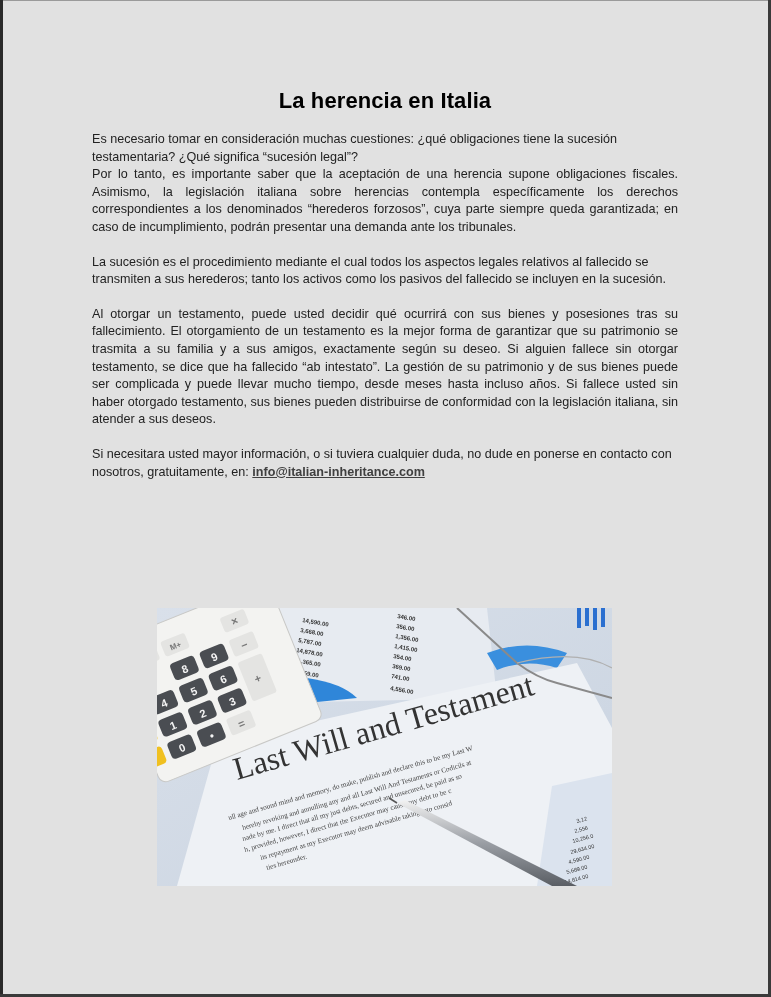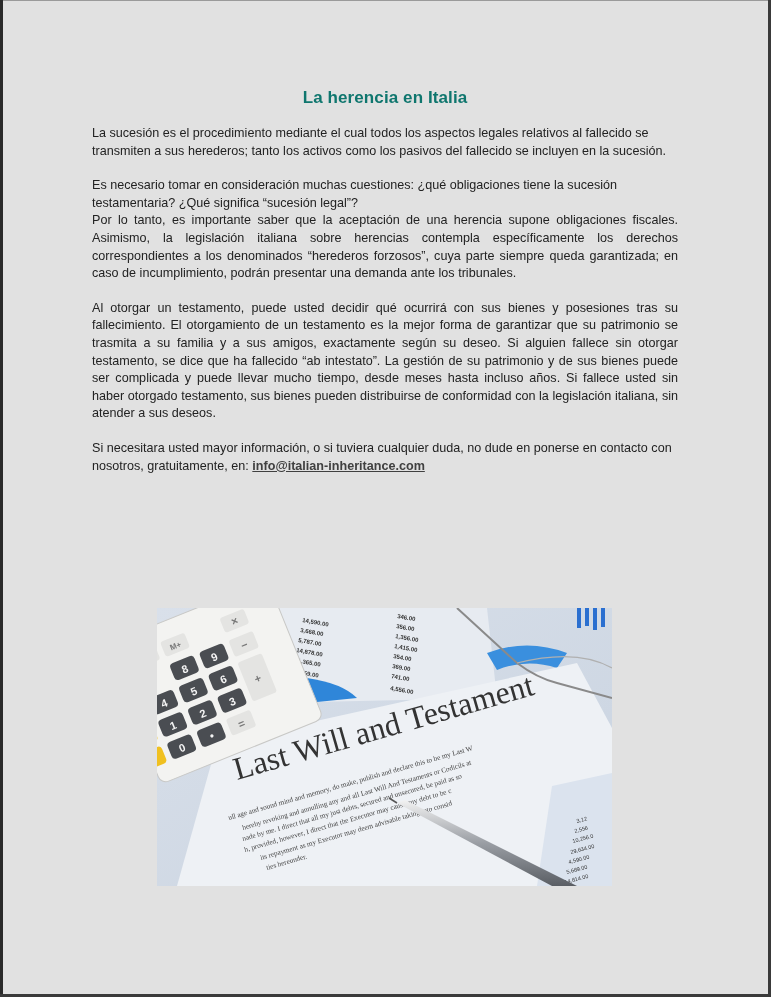--- a/index.html
+++ b/index.html
@@ -9,22 +9,22 @@
     font-family: "Liberation Sans", sans-serif;
     color: #1e1e1e;
   }
   .edge-left { position: absolute; left: 0; top: 0; width: 3px; height: 997px; background: #2a2a2a; }
   .edge-right { position: absolute; right: 0; top: 0; width: 3px; height: 997px; background: #3a3a3a; }
   .edge-bottom { position: absolute; left: 0; bottom: 0; width: 771px; height: 3px; background: #3a3a3a; }
   .edge-top { position: absolute; left: 0; top: 0; width: 771px; height: 1px; background: #9a9a9a; }
 
   .doc { position: absolute; left: 92px; top: 88px; width: 586px; }
   .title {
-    text-align: center; font-weight: bold; font-size: 17px;
-    margin: 0 0 17px 0; letter-spacing: 0.1px; color: #0f766e;
+    text-align: center; font-weight: bold; font-size: 22px;
+    margin: 0 0 17px 0; letter-spacing: 0.1px; color: #000000;
   }
   .para {
     font-size: 12.6px; line-height: 17.6px; margin: 0 0 17px 0;
     color: #222;
   }
   .para.justify { text-align: justify; }
   .para .line { display: block; }
   .link { color: #404040; font-weight: bold; text-decoration: underline; }
 
   .photo {
@@ -37,26 +37,26 @@
 <body>
 
 <div class="edge-top"></div>
 <div class="edge-left"></div>
 <div class="edge-right"></div>
 <div class="edge-bottom"></div>
 
 <div class="doc">
   <h1 class="title">La herencia en Italia</h1>
 
-  <p class="para">La sucesión es el procedimiento mediante el cual todos los aspectos legales relativos al fallecido se transmiten a sus herederos; tanto los activos como los pasivos del fallecido se incluyen en la sucesión.</p>
-
   <p class="para justify">
     <span class="line" style="text-align:left">Es necesario tomar en consideración muchas cuestiones: ¿qué obligaciones tiene la sucesión testamentaria? ¿Qué significa “sucesión legal”?</span>
     <span class="line">Por lo tanto, es importante saber que la aceptación de una herencia supone obligaciones fiscales. Asimismo, la legislación italiana sobre herencias contempla específicamente los derechos correspondientes a los denominados “herederos forzosos”, cuya parte siempre queda garantizada; en caso de incumplimiento, podrán presentar una demanda ante los tribunales.</span>
   </p>
+
+  <p class="para">La sucesión es el procedimiento mediante el cual todos los aspectos legales relativos al fallecido se transmiten a sus herederos; tanto los activos como los pasivos del fallecido se incluyen en la sucesión.</p>
 
   <p class="para justify">Al otorgar un testamento, puede usted decidir qué ocurrirá con sus bienes y posesiones tras su fallecimiento. El otorgamiento de un testamento es la mejor forma de garantizar que su patrimonio se trasmita a su familia y a sus amigos, exactamente según su deseo. Si alguien fallece sin otorgar testamento, se dice que ha fallecido “ab intestato”. La gestión de su patrimonio y de sus bienes puede ser complicada y puede llevar mucho tiempo, desde meses hasta incluso años. Si fallece usted sin haber otorgado testamento, sus bienes pueden distribuirse de conformidad con la legislación italiana, sin atender a sus deseos.</p>
 
   <p class="para">
     <span style="text-align:justify">Si necesitara usted mayor información, o si tuviera cualquier duda, no dude en ponerse en contacto con nosotros, gratuitamente, en: </span><a class="link" href="#">info@italian-inheritance.com</a>
   </p>
 </div>
 
 <div class="photo">
   <svg width="455" height="278" viewBox="0 0 455 278" xmlns="http://www.w3.org/2000/svg">

